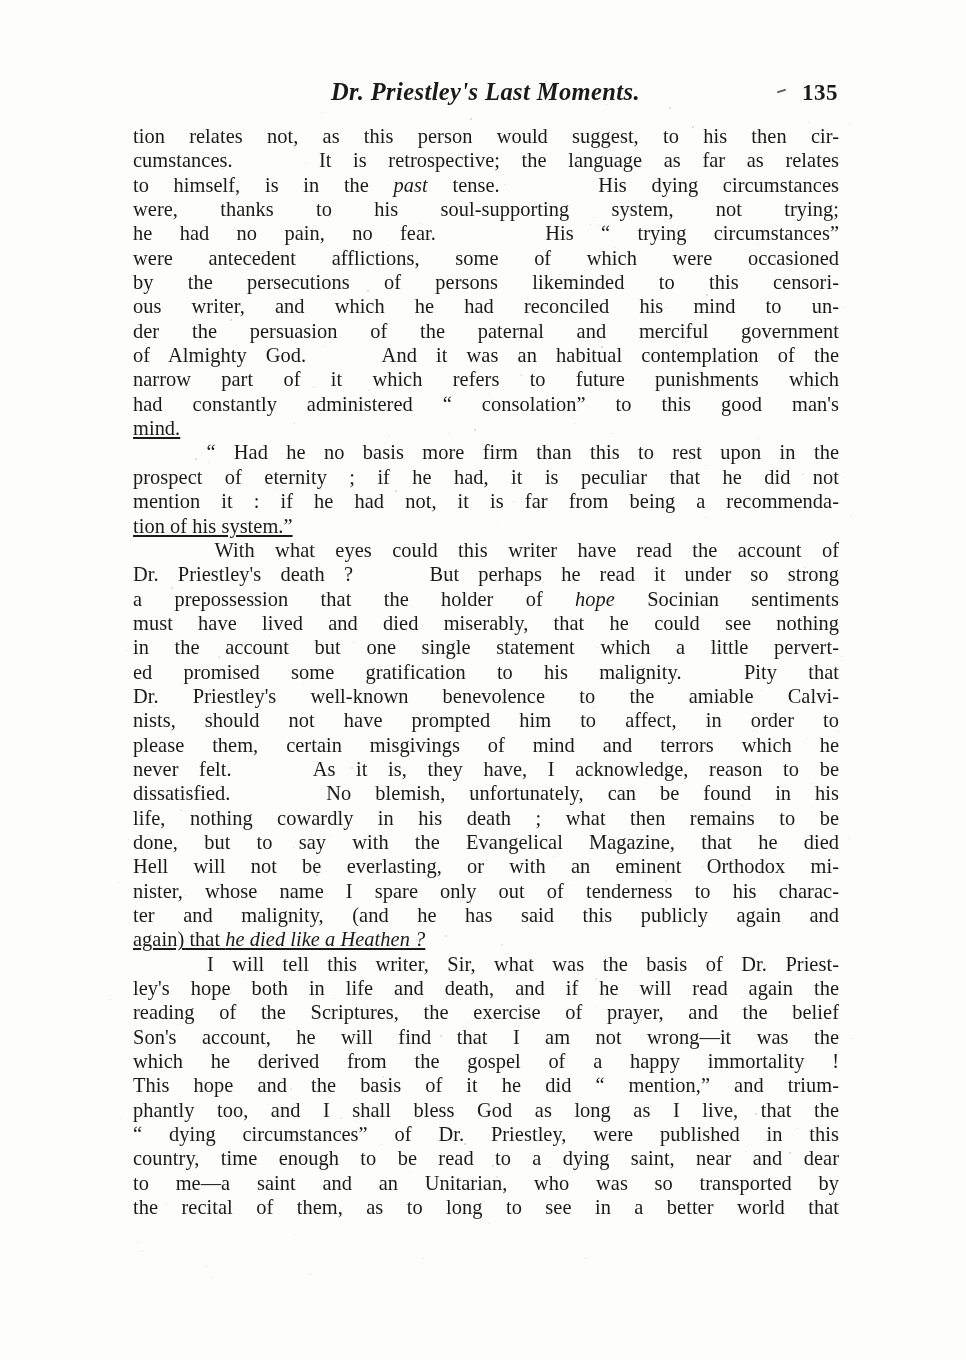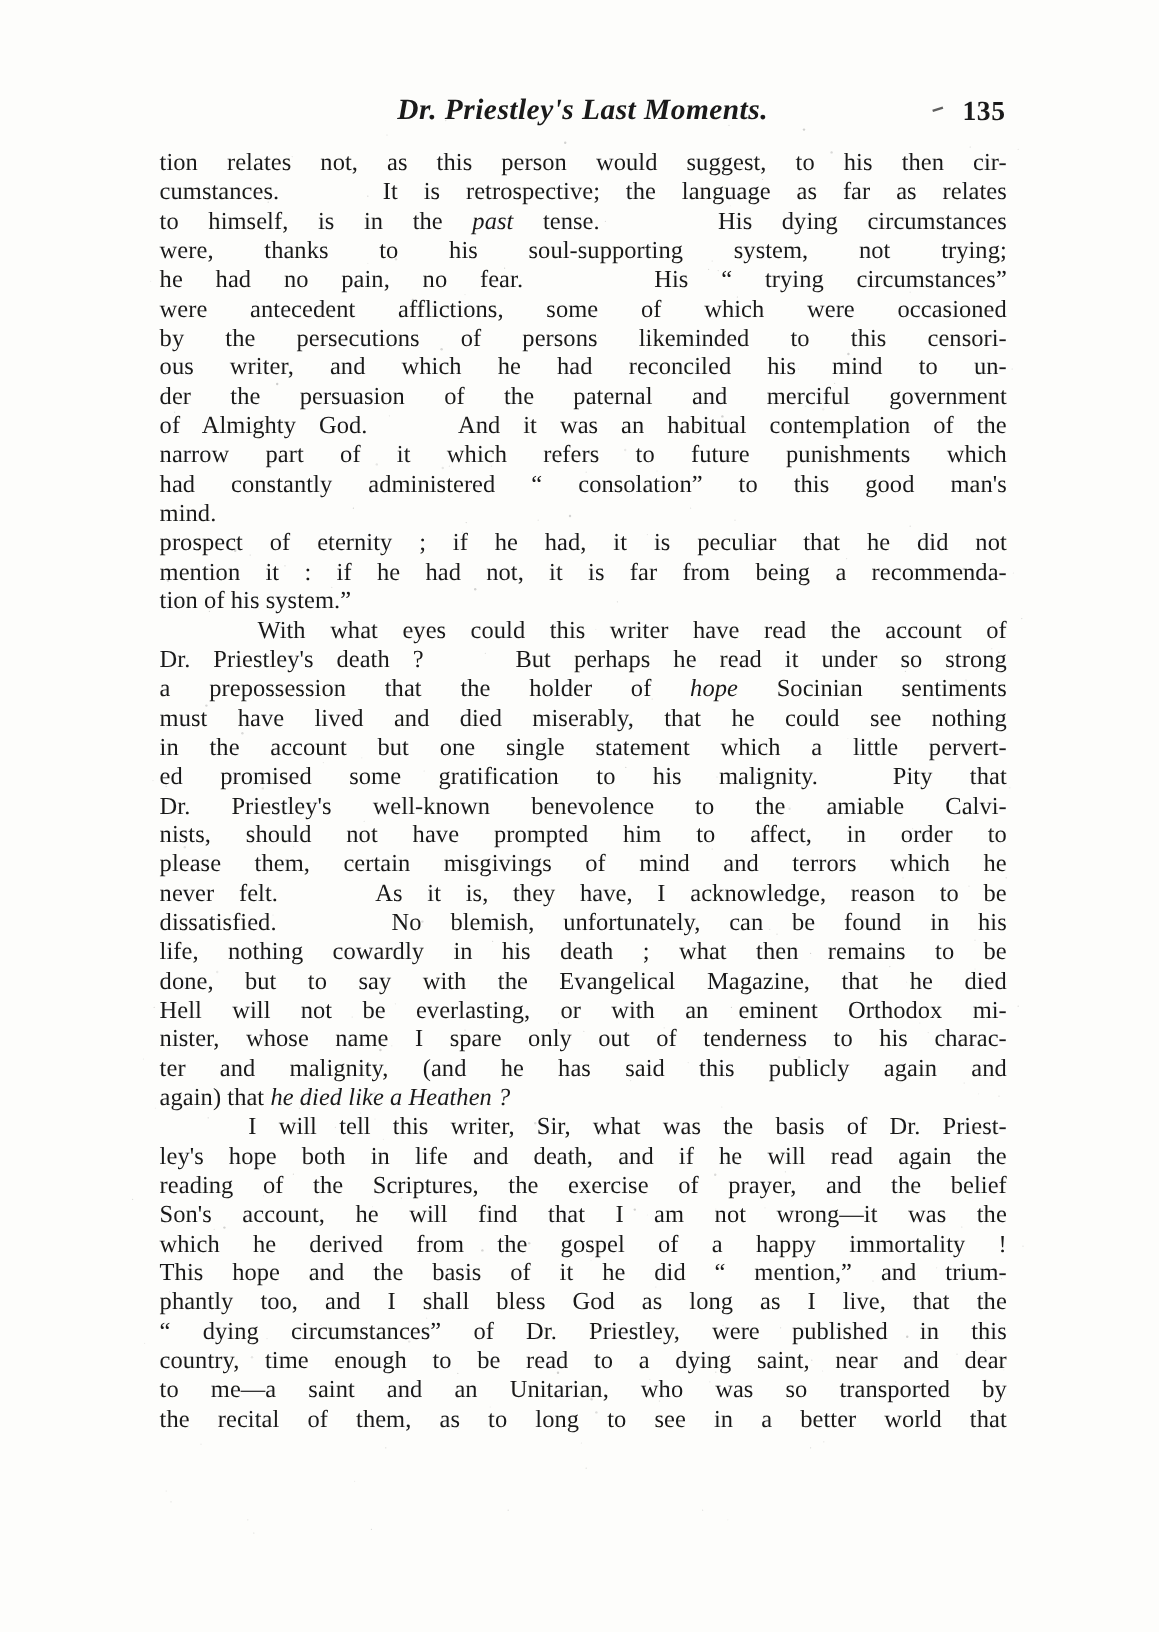--- a/index.html
+++ b/index.html
@@ -85,20 +85,21 @@
   .line > .j {
     display: inline-block;
     width: 100%;
     text-align: justify;
     text-align-last: justify;
     white-space: normal;
   }
   .line.last > .j {
     text-align: center;
     text-align-last: left;
+    text-decoration: underline;
   }
   .line i {
     font-style: italic;
   }
 
   
   .speckle {
     position: absolute;
     left: 0; top: 0;
     width: 966px; height: 1360px;
@@ -129,20 +130,21 @@
       <div class="line"><span class="j">were, thanks to his soul-supporting system, not trying;</span></div>
       <div class="line"><span class="j">he had no pain, no fear.&nbsp;&nbsp;&nbsp; His “ trying circumstances”</span></div>
       <div class="line"><span class="j">were antecedent afflictions, some of which were occasioned</span></div>
       <div class="line"><span class="j">by the persecutions of persons likeminded to this censori-</span></div>
       <div class="line"><span class="j">ous writer, and which he had reconciled his mind to un-</span></div>
       <div class="line"><span class="j">der the persuasion of the paternal and merciful government</span></div>
       <div class="line"><span class="j">of Almighty God.&nbsp;&nbsp;&nbsp; And it was an habitual contemplation of the</span></div>
       <div class="line"><span class="j">narrow part of it which refers to future punishments which</span></div>
       <div class="line"><span class="j">had constantly administered “ consolation” to this good man's</span></div>
       <div class="line last"><span class="j">mind.</span></div>
+      <div class="line"><span class="j">&nbsp;&nbsp;&nbsp;&nbsp;“ Had he no basis more firm than this to rest upon in the</span></div>
       <div class="line"><span class="j">prospect of eternity ; if he had, it is peculiar that he did not</span></div>
       <div class="line"><span class="j">mention it : if he had not, it is far from being a recommenda-</span></div>
       <div class="line last"><span class="j">tion of his system.”</span></div>
       <div class="line"><span class="j">&nbsp;&nbsp;&nbsp;&nbsp;With what eyes could this writer have read the account of</span></div>
       <div class="line"><span class="j">Dr. Priestley's death ?&nbsp;&nbsp;&nbsp; But perhaps he read it under so strong</span></div>
       <div class="line"><span class="j">a prepossession that the holder of <i>hope</i> Socinian sentiments</span></div>
       <div class="line"><span class="j">must have lived and died miserably, that he could see nothing</span></div>
       <div class="line"><span class="j">in the account but one single statement which a little pervert-</span></div>
       <div class="line"><span class="j">ed promised some gratification to his malignity.&nbsp; Pity that</span></div>
       <div class="line"><span class="j">Dr. Priestley's well-known benevolence to the amiable Calvi-</span></div>

